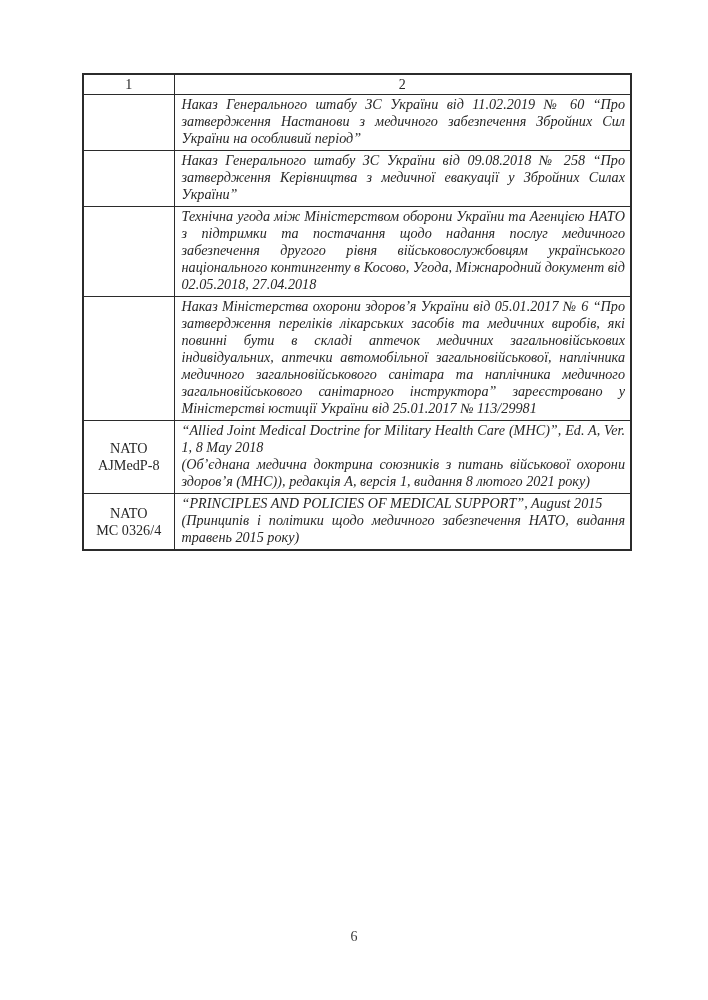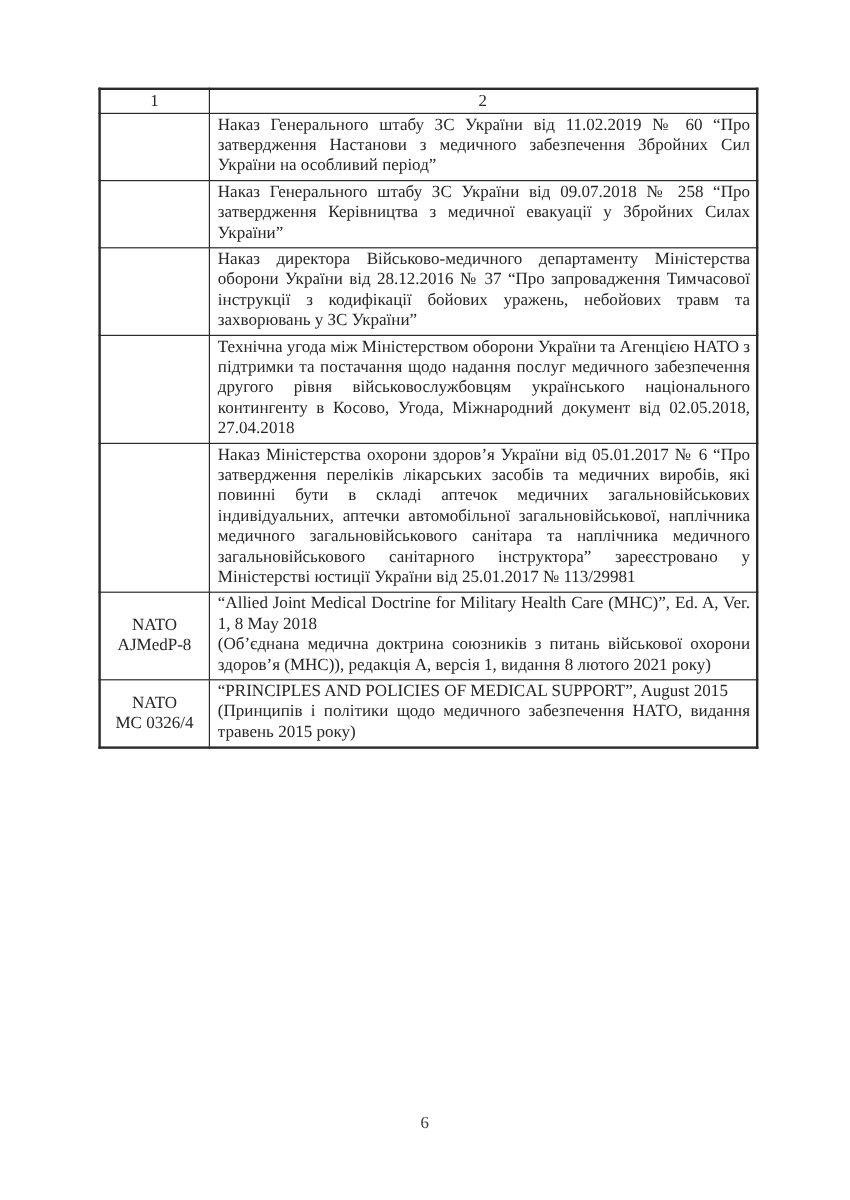--- a/index.html
+++ b/index.html
@@ -46,20 +46,21 @@
     line-height: 17px;
     padding: 2px 2px;
     margin-left: 24px;
   }
   td.text-cell {
     vertical-align: top;
     font-size: 14.2px;
     line-height: 17px;
     text-align: justify;
     padding: 1px 5px 3px 7px;
+    font-style: italic;
   }
   td.text-cell p {
     margin: 0;
   }
   .page-number {
     position: absolute;
     top: 929px;
     left: 0;
     width: 708px;
     text-align: center;
@@ -84,27 +85,21 @@
   <tbody id="rows-body">
       <tr>
         <td class="ref-cell"></td>
         <td class="text-cell">
           <p>Наказ Генерального штабу ЗС України від 11.02.2019 № 60 “Про затвердження Настанови з медичного забезпечення Збройних Сил України на особливий період”</p>
         </td>
       </tr>
       <tr>
         <td class="ref-cell"></td>
         <td class="text-cell">
-          <p>Наказ Генерального штабу ЗС України від 09.07.2018 № 258 “Про затвердження Керівництва з медичної евакуації у Збройних Силах України”</p>
-        </td>
-      </tr>
-      <tr>
-        <td class="ref-cell"></td>
-        <td class="text-cell">
-          <p>Наказ директора Військово-медичного департаменту Міністерства оборони України від 28.12.2016 № 37 “Про запровадження Тимчасової інструкції з кодифікації бойових уражень, небойових травм та захворювань у ЗС України”</p>
+          <p>Наказ Генерального штабу ЗС України від 09.08.2018 № 258 “Про затвердження Керівництва з медичної евакуації у Збройних Силах України”</p>
         </td>
       </tr>
       <tr>
         <td class="ref-cell"></td>
         <td class="text-cell">
           <p>Технічна угода між Міністерством оборони України та Агенцією НАТО з підтримки та постачання щодо надання послуг медичного забезпечення другого рівня військовослужбовцям українського національного контингенту в Косово, Угода, Міжнародний документ від 02.05.2018, 27.04.2018</p>
         </td>
       </tr>
       <tr>
         <td class="ref-cell"></td>

